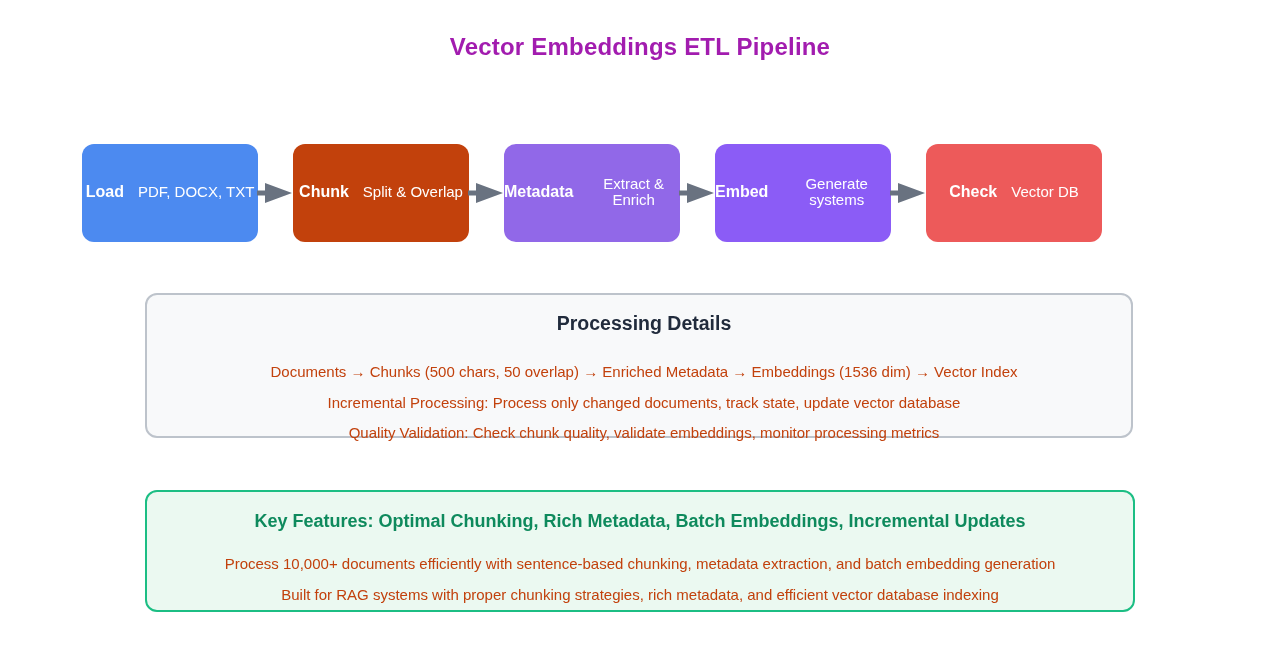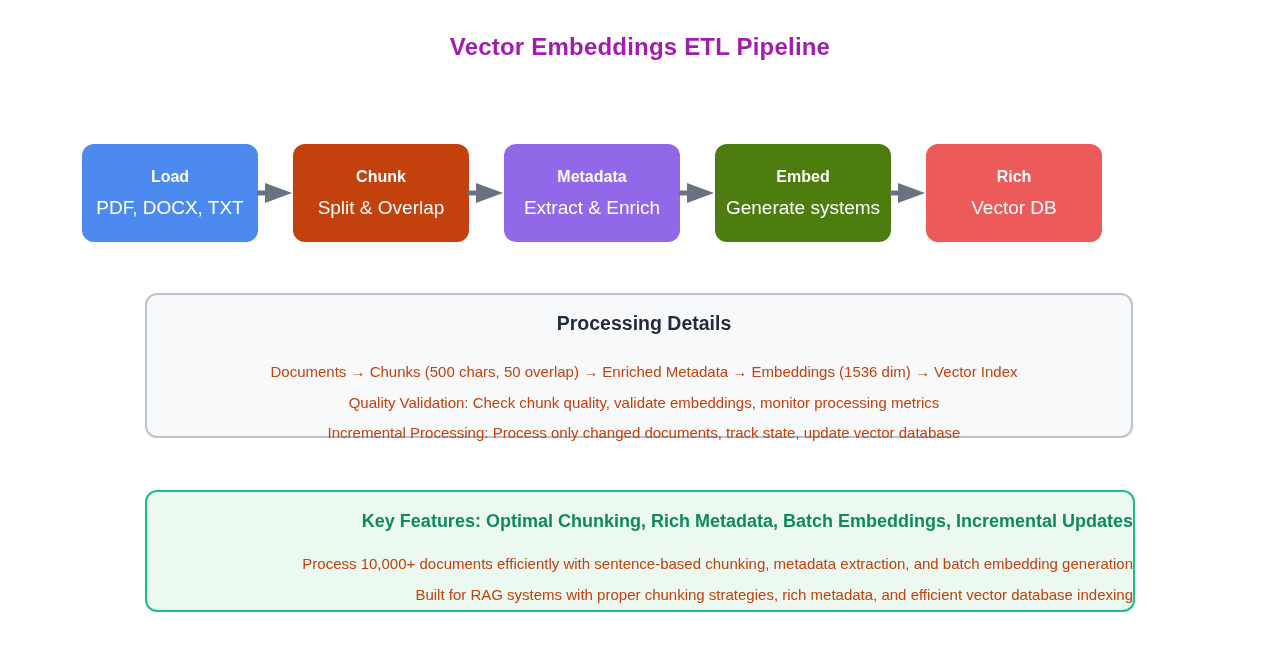--- a/index.html
+++ b/index.html
@@ -21,31 +21,30 @@
     font-weight: bold;
     letter-spacing: 0.2px;
   }
   .stage {
     position: absolute;
     top: 144px;
     width: 176px;
     height: 98px;
     border-radius: 12px;
     display: flex;
-    flex-direction: column;
     align-items: center;
     justify-content: center;
     gap: 14px;
     color: #ffffff;
     text-align: center;
     box-sizing: border-box;
     padding-bottom: 2px;
   }
   .stage-title { font-size: 16px; font-weight: bold; line-height: 18px; }
-  .stage-sub { font-size: 19px; line-height: 16px; }
+  .stage-sub { font-size: 15px; line-height: 16px; }
   .arrow { position: absolute; top: 180px; width: 36px; height: 26px; display: block; }
   .panel {
     position: absolute;
     left: 145px;
     box-sizing: border-box;
     border-radius: 12px;
     text-align: center;
   }
   .panel-processing {
     top: 293px;
@@ -106,44 +105,44 @@
 
   <div class="stage" style="left: 504px; background-color: rgb(145, 104, 232);">
     <div class="stage-title">Metadata</div>
     <div class="stage-sub">Extract &amp; Enrich</div>
   </div>
 
   <svg class="arrow" style="left:679px" viewBox="0 0 36 26">
     <polygon points="0,10.5 8,10.5 8,3 35,13 8,23 8,15.5 0,15.5" style="fill: rgb(105, 114, 128);"></polygon>
   </svg>
 
-  <div class="stage" style="left: 715px; background-color: #4d7c0f;">
+  <div class="stage" style="left: 715px; background-color: #8b5cf6;">
     <div class="stage-title">Embed</div>
     <div class="stage-sub">Generate systems</div>
   </div>
 
   <svg class="arrow" style="left:890px" viewBox="0 0 36 26">
     <polygon points="0,10.5 8,10.5 8,3 35,13 8,23 8,15.5 0,15.5" style="fill: rgb(105, 114, 128);"></polygon>
   </svg>
 
   <div class="stage" style="left: 926px; background-color: rgb(237, 90, 90);">
-    <div class="stage-title">Rich</div>
+    <div class="stage-title">Check</div>
     <div class="stage-sub">Vector DB</div>
   </div>
 
   <div class="panel panel-processing" style="background-color: rgb(248, 249, 250); border-color: rgb(189, 195, 203);">
     <div class="panel-heading" style="color: rgb(33, 43, 60);">Processing Details</div>
     <div class="panel-lines">
       <p>Documents → Chunks (500 chars, 50 overlap) → Enriched Metadata → Embeddings (1536 dim) → Vector Index</p>
+      <p>Incremental Processing: Process only changed documents, track state, update vector database</p>
       <p>Quality Validation: Check chunk quality, validate embeddings, monitor processing metrics</p>
-      <p>Incremental Processing: Process only changed documents, track state, update vector database</p>
     </div>
   </div>
 
-  <div class="panel panel-features" style="background-color: rgb(235, 249, 241); border-color: rgb(28, 190, 132); text-align: right;">
+  <div class="panel panel-features" style="background-color: rgb(235, 249, 241); border-color: rgb(28, 190, 132);">
     <div class="panel-heading" style="color: rgb(14, 138, 93);">Key Features: Optimal Chunking, Rich Metadata, Batch Embeddings, Incremental Updates</div>
     <div class="panel-lines">
       <p>Process 10,000+ documents efficiently with sentence-based chunking, metadata extraction, and batch embedding generation</p>
       <p>Built for RAG systems with proper chunking strategies, rich metadata, and efficient vector database indexing</p>
     </div>
   </div>
 
 </div>
 
 </body></html>

